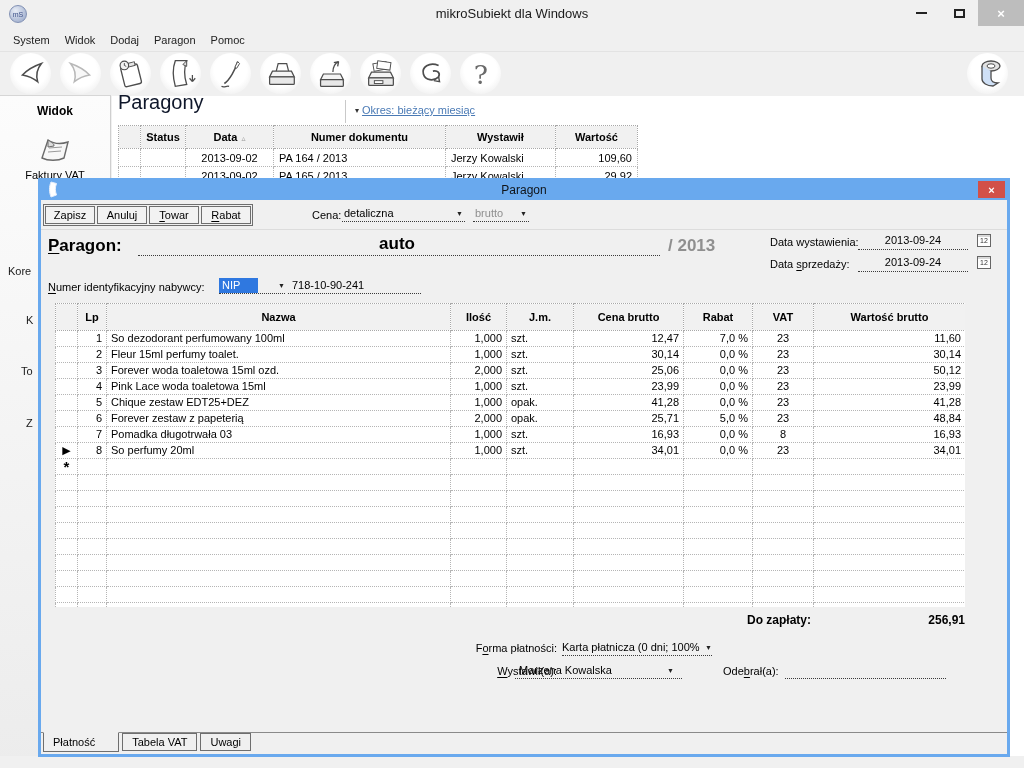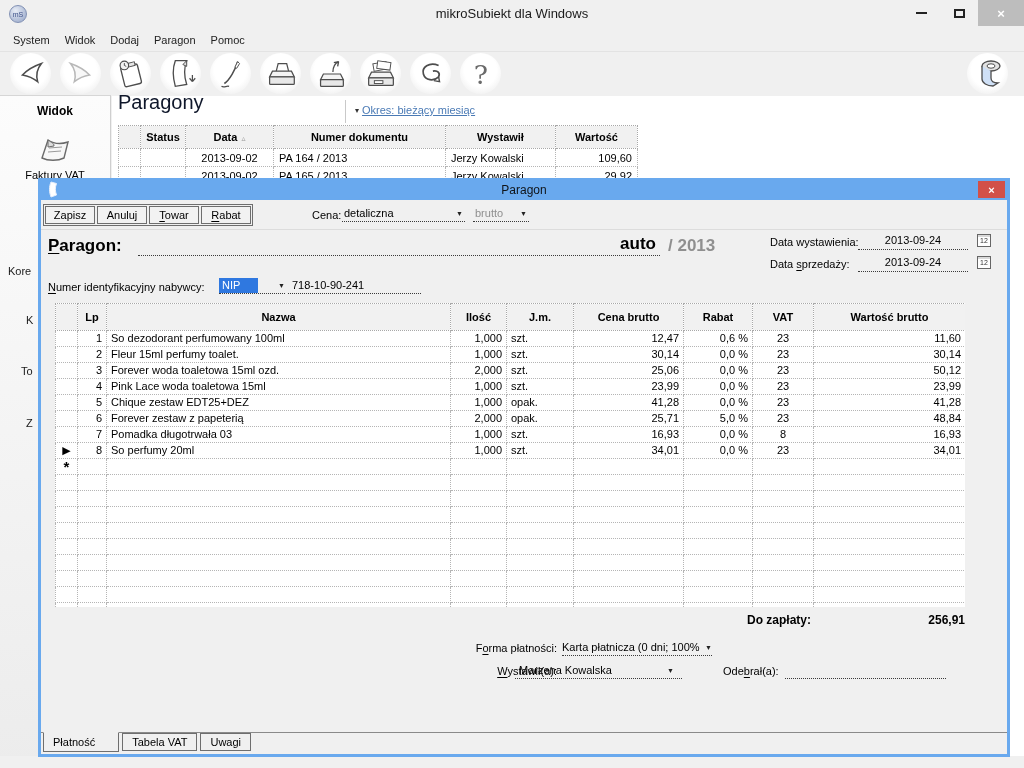--- a/index.html
+++ b/index.html
@@ -64,21 +64,21 @@
   .dbtn{min-width:50px;height:18px;line-height:15px;margin:1px;padding:1px 7px;border:1px solid #6e6e6e;
     background:#f2f2f2;text-align:center;cursor:default}
   .cena-label{position:absolute;left:271px;top:9px}
   .combo{position:absolute;height:17px;border-bottom:1px dotted #3a3a3a;display:flex;align-items:center;justify-content:space-between;padding:0 2px;cursor:default}
   .combo .arr{font-size:7px;color:#222}
   .combo-det{left:301px;top:5px;width:123px}
   .combo-brutto{left:432px;top:5px;width:56px;color:#8f8f8f}
 
   .doc-label{position:absolute;left:7px;top:36px;font-size:17px;font-weight:bold}
   .doc-line{position:absolute;left:97px;top:34px;width:522px;height:22px;border-bottom:1px dotted #3a3a3a;
-    text-align:right;font-size:17px;font-weight:bold;padding-right:4px}
+    text-align:center;font-size:17px;font-weight:bold;padding-right:4px}
   .doc-year{position:absolute;left:627px;top:36px;font-size:17px;font-weight:bold;color:#8f8f8f}
   .date-label{position:absolute;left:729px}
   .date-field{position:absolute;left:817px;width:110px;height:16px;border-bottom:1px dotted #3a3a3a;text-align:center}
   .cal-icon{position:absolute;left:936px;width:14px;height:13px;border:1px solid #666;background:#fff;
     font-size:7px;display:flex;align-items:center;justify-content:center;color:#333;box-shadow:inset 0 2px 0 #d9d9d9}
   .r1{top:36px}.r1f{top:34px}.r2{top:58px}.r2f{top:56px}
 
   .nip-label{position:absolute;left:7px;top:81px}
   .nip-combo{position:absolute;left:178px;top:77px;width:66px;height:17px;border-bottom:1px dotted #3a3a3a;
     display:flex;align-items:center;gap:20px}
@@ -358,21 +358,21 @@
             </tr>
           </thead>
           <tbody>
               <tr>
                 <td class="c-marker">&nbsp;</td>
                 <td class="c-lp">1</td>
                 <td class="c-nazwa">So dezodorant perfumowany 100ml</td>
                 <td class="c-ilosc">1,000</td>
                 <td class="c-jm">szt.</td>
                 <td class="c-cena">12,47</td>
-                <td class="c-rabat">0,6 %</td>
+                <td class="c-rabat">7,0 %</td>
                 <td class="c-vat">23</td>
                 <td class="c-wartosc">11,60</td>
               </tr>
               <tr>
                 <td class="c-marker">&nbsp;</td>
                 <td class="c-lp">2</td>
                 <td class="c-nazwa">Fleur 15ml perfumy toalet.</td>
                 <td class="c-ilosc">1,000</td>
                 <td class="c-jm">szt.</td>
                 <td class="c-cena">30,14</td>

